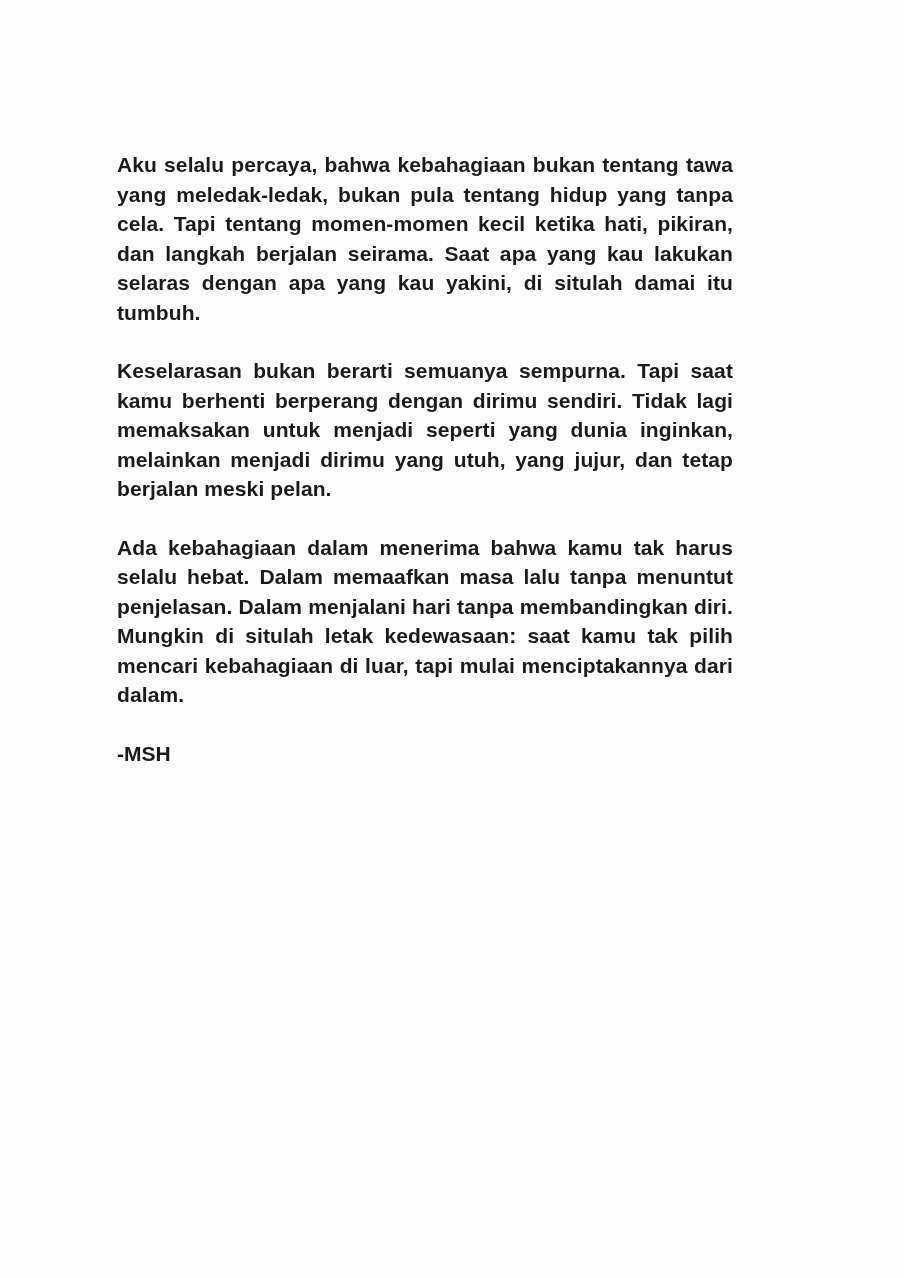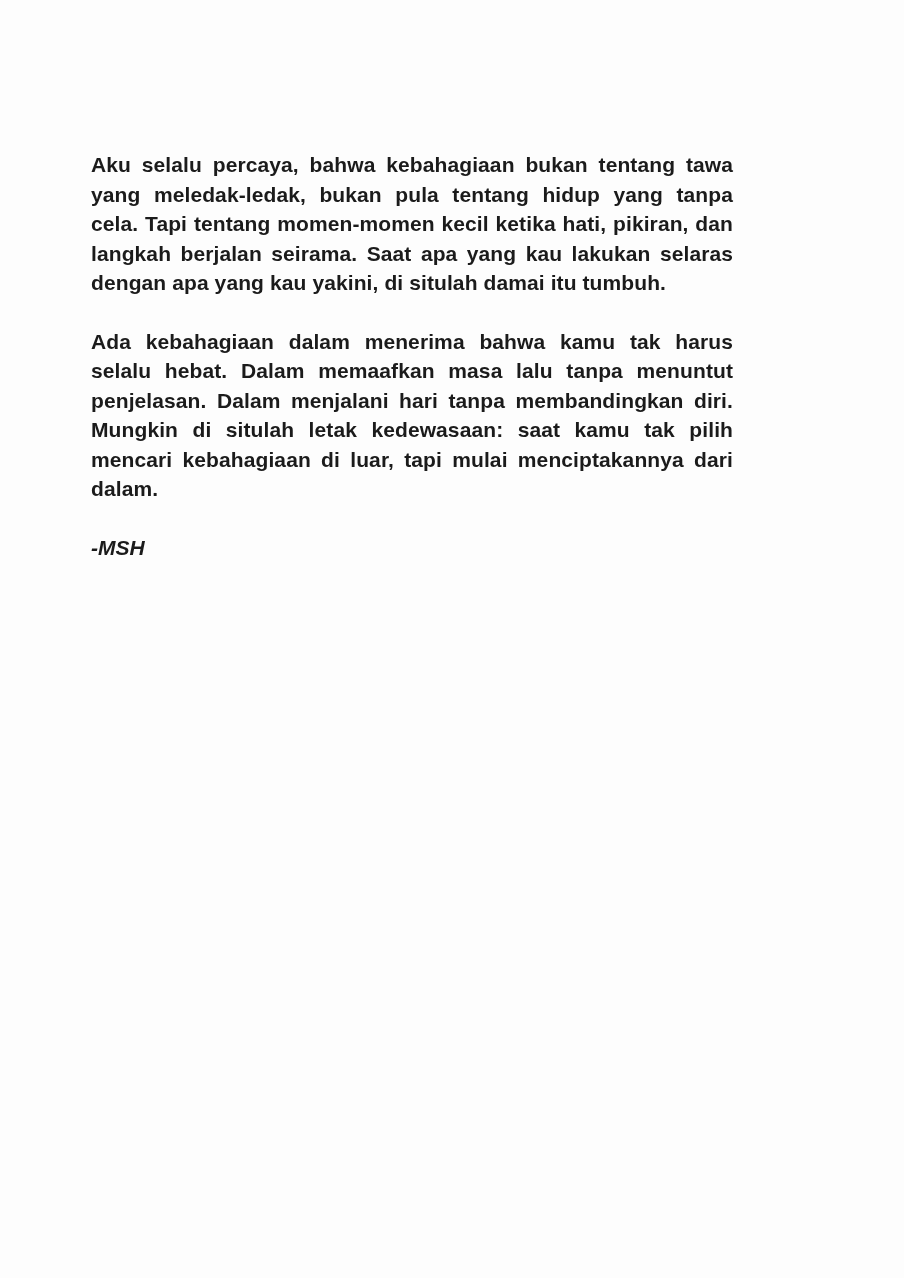--- a/index.html
+++ b/index.html
@@ -10,43 +10,43 @@
       width: 904px;
       height: 1278px;
       background: #fdfdfd;
       overflow: hidden;
       font-family: "Liberation Sans", "DejaVu Sans", sans-serif;
     }
     .page {
       box-sizing: border-box;
       width: 904px;
       height: 1278px;
-      padding: 150px 171px 0 91px;
+      padding: 150px 171px 0 117px;
       background: #fdfdfd;
     }
     .para {
       margin: 0 0 29px 0;
       font-size: 21px;
       line-height: 29.5px;
       font-weight: 700;
       color: #1b1b1b;
       text-align: justify;
       text-justify: inter-word;
       letter-spacing: 0.1px;
     }
     .signature {
       margin: 0;
       font-size: 21px;
       line-height: 29.5px;
       font-weight: 700;
       color: #1b1b1b;
       text-align: left;
-      font-style: italic;
     }
   </style>
 </head>
 <body>
 
 <div class="page">
   <p class="para">Aku selalu percaya, bahwa kebahagiaan bukan tentang tawa yang meledak-ledak, bukan pula tentang hidup yang tanpa cela. Tapi tentang momen-momen kecil ketika hati, pikiran, dan langkah berjalan seirama. Saat apa yang kau lakukan selaras dengan apa yang kau yakini, di situlah damai itu tumbuh.</p>
+  <p class="para">Keselarasan bukan berarti semuanya sempurna. Tapi saat kamu berhenti berperang dengan dirimu sendiri. Tidak lagi memaksakan untuk menjadi seperti yang dunia inginkan, melainkan menjadi dirimu yang utuh, yang jujur, dan tetap berjalan meski pelan.</p>
   <p class="para">Ada kebahagiaan dalam menerima bahwa kamu tak harus selalu hebat. Dalam memaafkan masa lalu tanpa menuntut penjelasan. Dalam menjalani hari tanpa membandingkan diri. Mungkin di situlah letak kedewasaan: saat kamu tak pilih mencari kebahagiaan di luar, tapi mulai menciptakannya dari dalam.</p>
   <p class="signature">-MSH</p>
 </div>
 
 </body></html>

